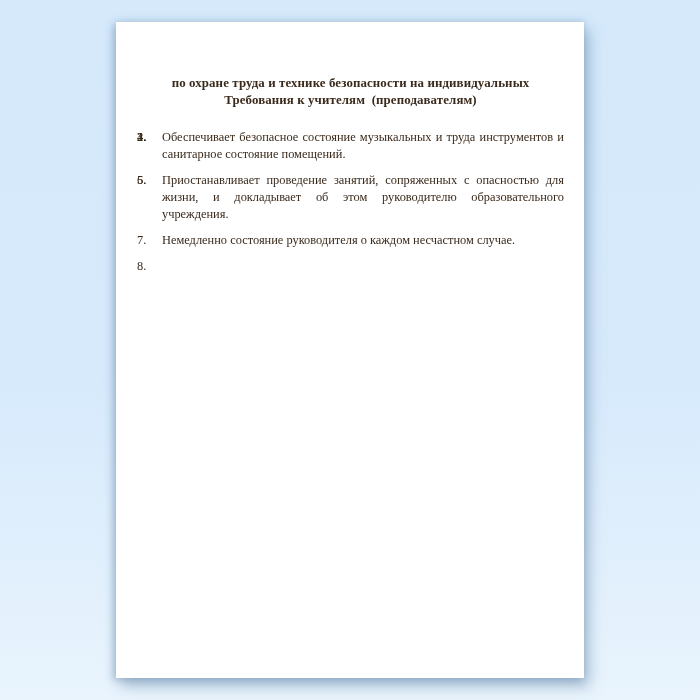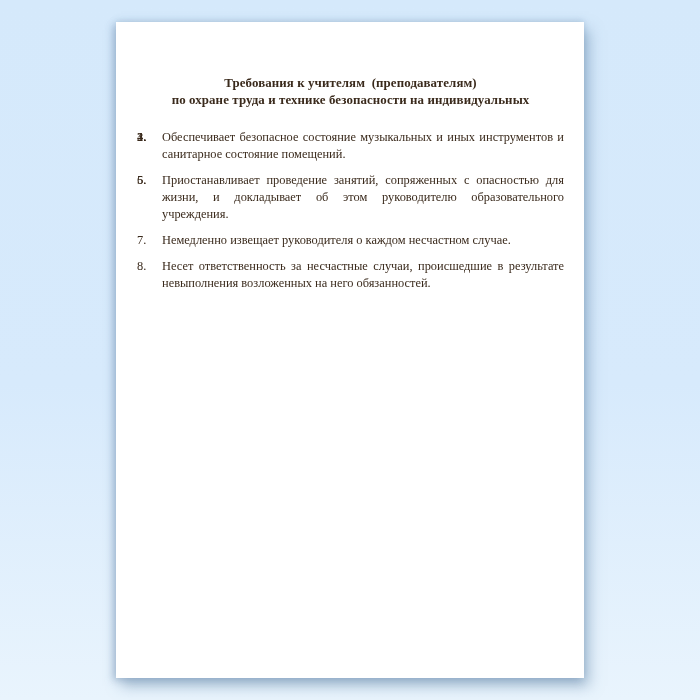--- a/index.html
+++ b/index.html
@@ -56,56 +56,55 @@
     left: 0;
     top: 0;
   }
 </style>
 </head>
 <body>
 
 <div class="page">
 
   <div class="doc-title">
+    <div class="t-line">по охране труда и технике безопасности на индивидуальных</div>
     <div class="t-line">Требования к учителям  (преподавателям)</div>
-    <div class="t-line">по охране труда и технике безопасности на индивидуальных</div>
   </div>
 
   <div class="req-list">
 
     <div class="item">
       <span class="num">1.</span>
     </div>
 
     <div class="item">
       <span class="num">2.</span>
     </div>
 
     <div class="item">
       <span class="num">3.</span>
     </div>
 
     <div class="item">
       <span class="num">4.</span>
-      <span class="txt">Обеспечивает безопасное состояние музыкальных и иных инструментов и санитарное состояние помещений.</span>
+      <span class="txt">Обеспечивает безопасное состояние музыкальных и труда инструментов и санитарное состояние помещений.</span>
     </div>
 
     <div class="item">
       <span class="num">5.</span>
     </div>
 
     <div class="item">
       <span class="num">6.</span>
       <span class="txt">Приостанавливает проведение занятий, сопряженных с опасностью для жизни, и докладывает об этом руководителю образовательного учреждения.</span>
     </div>
 
     <div class="item">
       <span class="num">7.</span>
-      <span class="txt">Немедленно извещает руководителя о каждом несчастном случае.</span>
+      <span class="txt">Немедленно состояние руководителя о каждом несчастном случае.</span>
     </div>
 
     <div class="item">
       <span class="num">8.</span>
-      <span class="txt">Несет ответственность за несчастные случаи, происшедшие в результате невыполнения возложенных на него обязанностей.</span>
     </div>
 
   </div>
 </div>
 
 </body></html>

